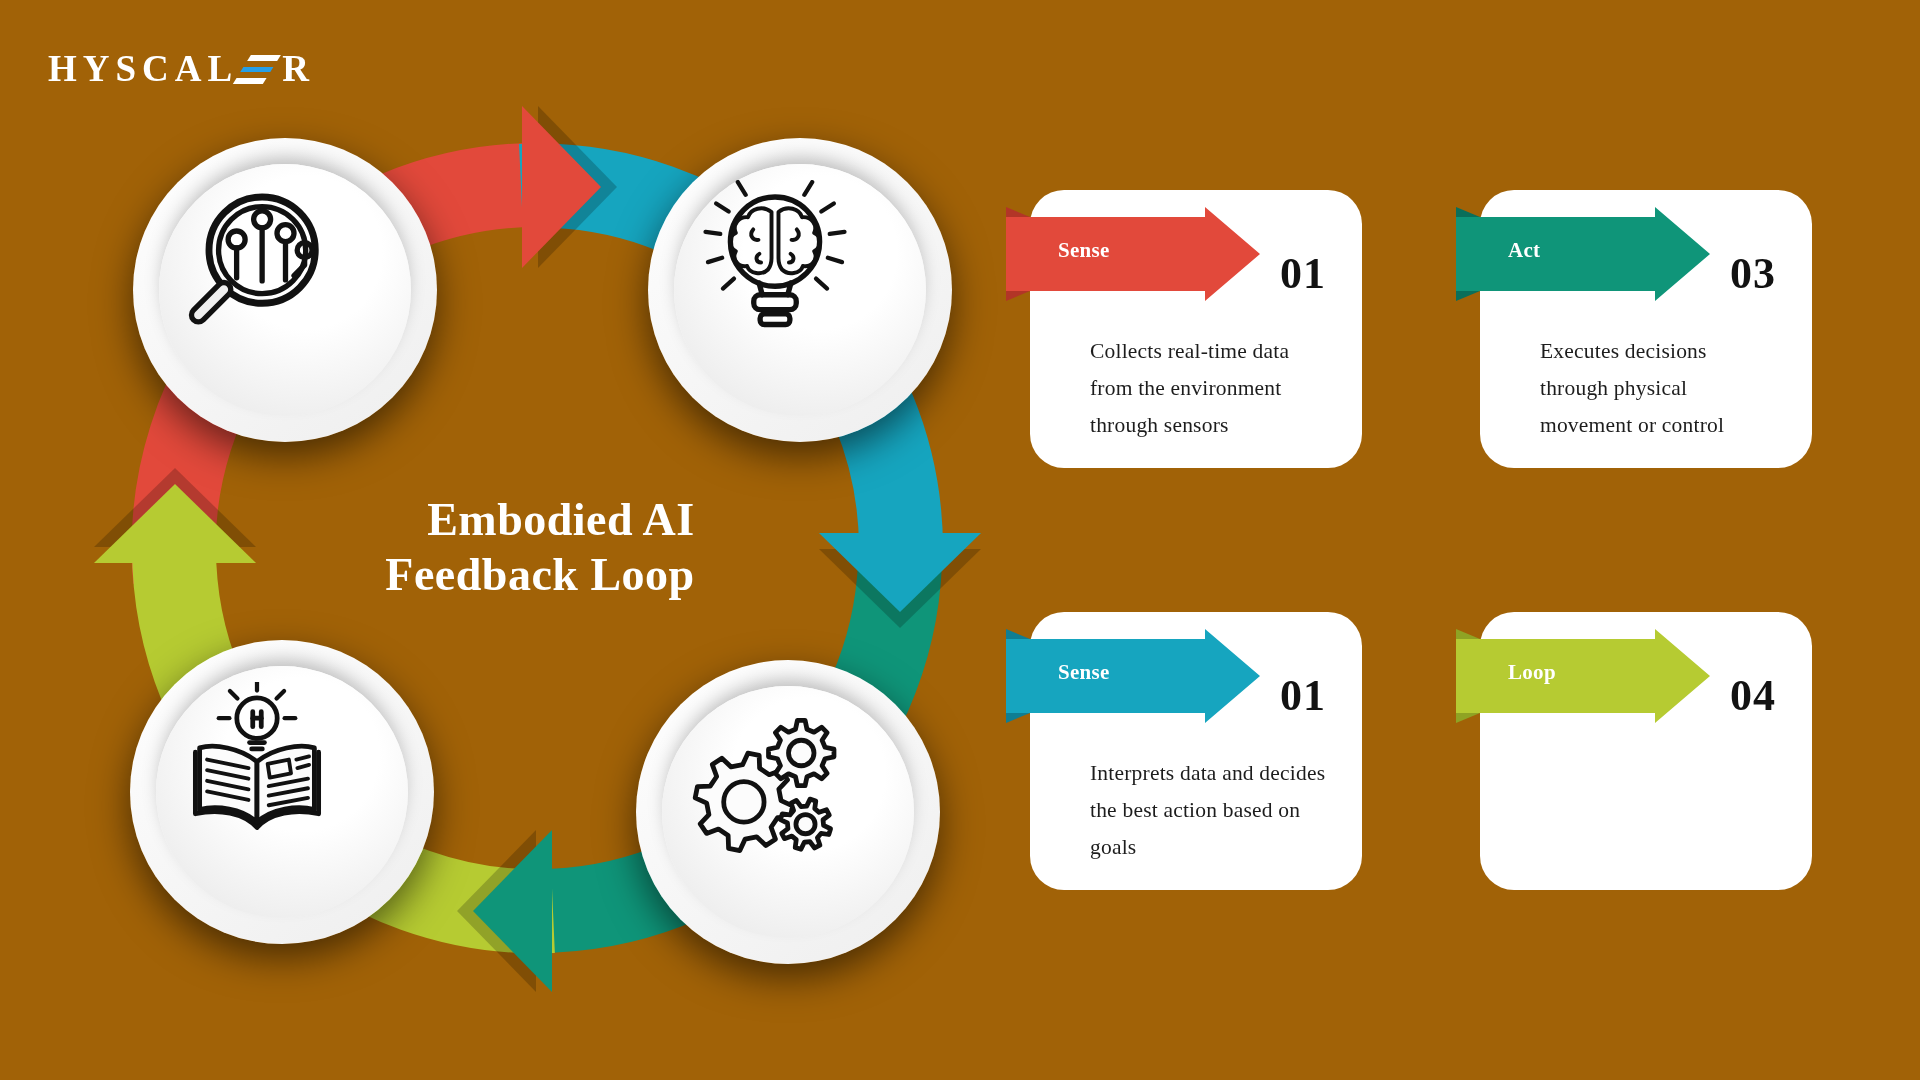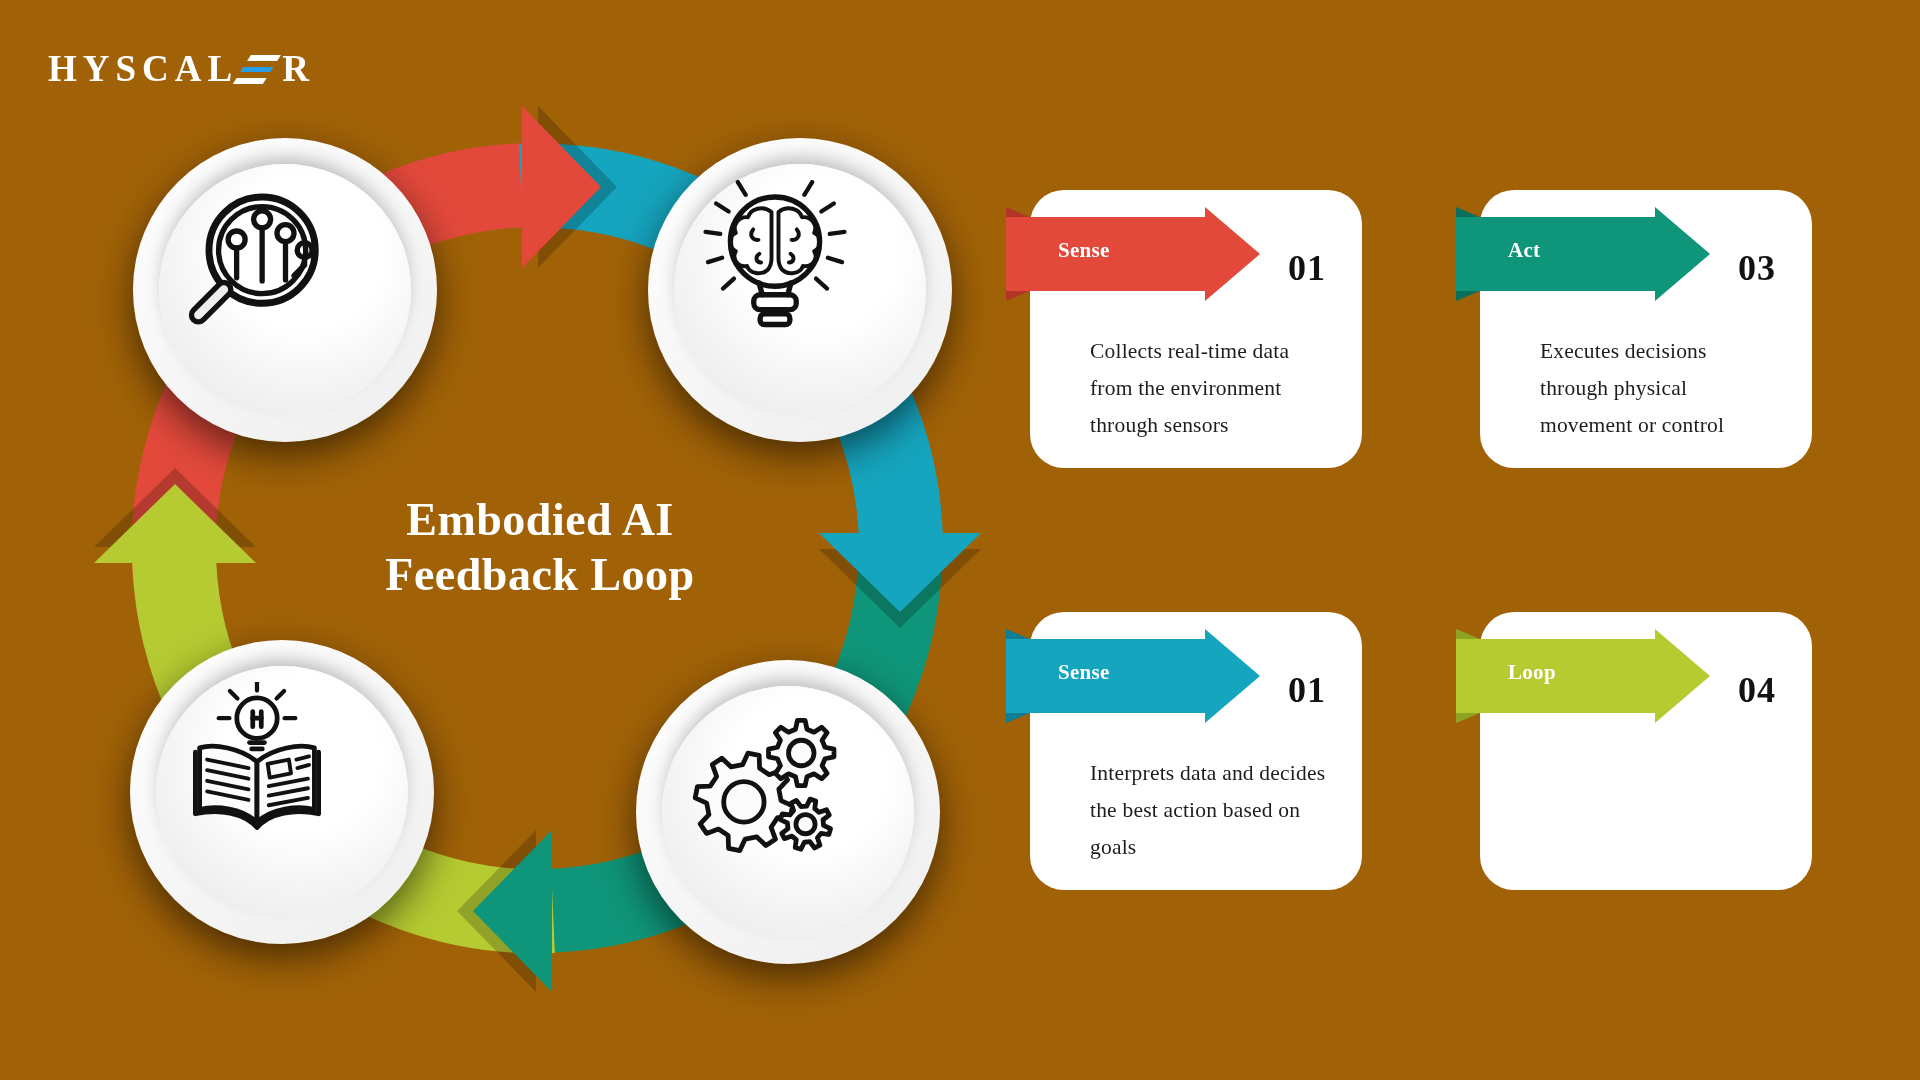--- a/index.html
+++ b/index.html
@@ -17,28 +17,28 @@
   .loop-svg{position:absolute;left:0;top:0;}
   .node-ring{position:absolute;width:304px;height:304px;border-radius:50%;
              background:linear-gradient(145deg,#ffffff,#eeeeee);
              box-shadow:0 14px 38px rgba(0,0,0,.55);}
   .node-disc{position:absolute;left:26px;top:26px;width:252px;height:252px;border-radius:50%;
              background:radial-gradient(circle at 58% 35%, #ffffff 35%, #f0f0f0 72%, #e4e4e4 100%);
              box-shadow:0 -10px 18px -4px rgba(0,0,0,.25);}
   .node-icon{position:absolute;left:42px;top:42px;width:170px;height:170px;}
 
   .loop-title{position:absolute;left:540px;top:492px;transform:translateX(-50%);
-              color:#fff;font-size:46px;font-weight:800;line-height:55px;text-align:center;
+              color:#fff;font-size:46px;font-weight:800;line-height:55px;text-align:right;
               white-space:pre-line;letter-spacing:.5px;}
 
   
   .card{position:absolute;width:332px;height:278px;background:#fff;border-radius:34px;}
   .ribbon{position:absolute;left:-26px;top:7px;width:270px;height:110px;overflow:visible;}
   .card-label{position:absolute;left:28px;top:48px;color:#fff;font-size:21px;font-weight:700;letter-spacing:.3px;}
-  .card-number{position:absolute;right:36px;top:58px;color:#121212;font-size:36px;font-weight:800;letter-spacing:1px;line-height:40px;margin-left:12px;}
+  .card-number{position:absolute;right:36px;top:64px;color:#121212;font-size:44px;font-weight:800;letter-spacing:1px;line-height:40px;margin-left:12px;}
   .card-desc{position:absolute;left:36px;top:143px;color:#1d1d1d;font-size:21.5px;line-height:37px;
              font-weight:500;white-space:pre-line;letter-spacing:.2px;margin-left:24px;}
 </style>
 </head>
 <body>
 
 <div class="stage">
 
   <div class="logo">
     <span class="logo-word">HYSCAL</span>

